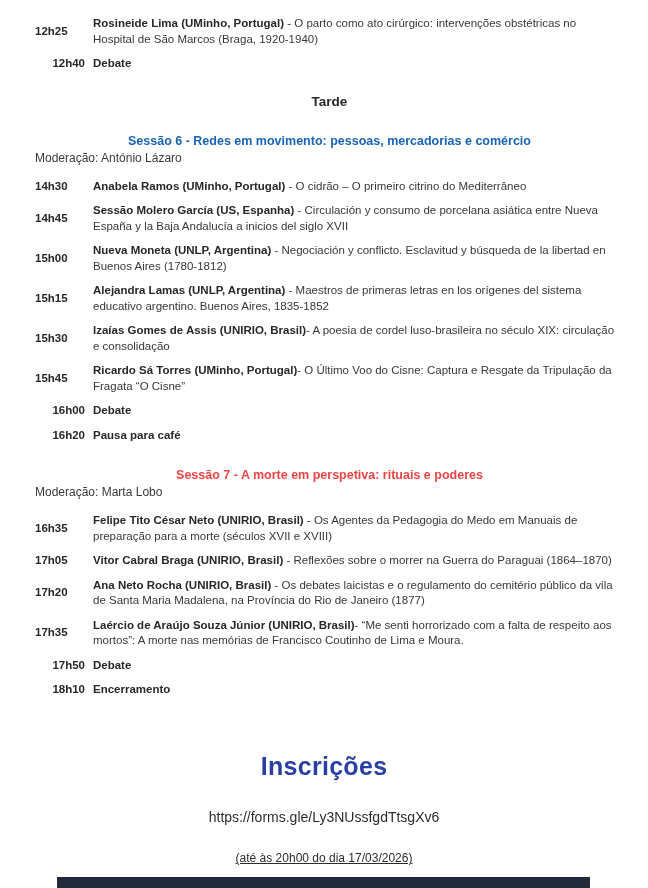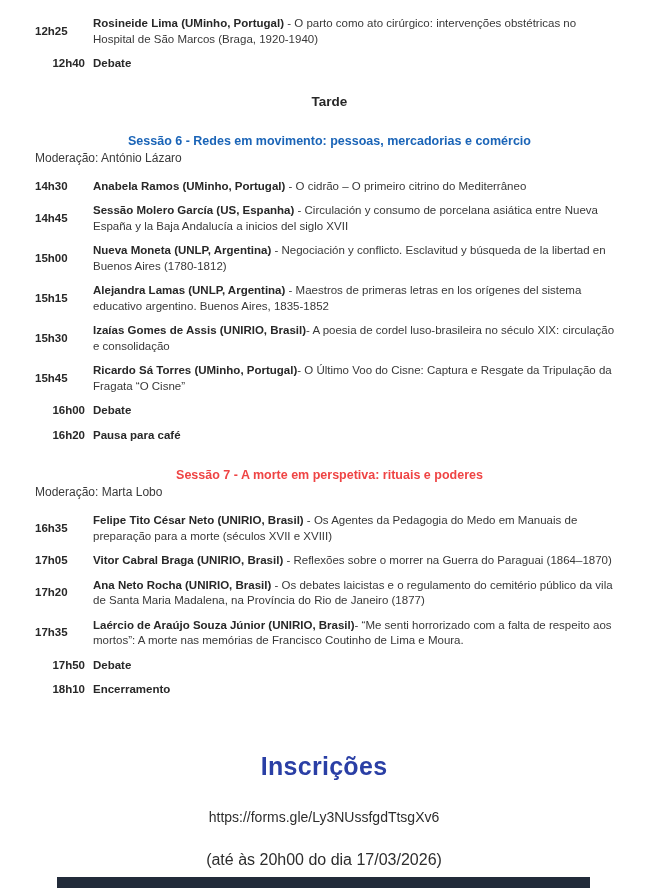--- a/index.html
+++ b/index.html
@@ -51,23 +51,24 @@
     font-weight: bold;
     letter-spacing: 0.3px;
     margin: 0 0 28px 0;
   }
   .inscriptions-url {
     font-size: 14px;
     color: #2d2d2d;
     margin: 0 0 26px 0;
   }
   .inscriptions-deadline {
-    font-size: 16px;
+    font-size: 12px;
     color: #2d2d2d;
     margin: 0;
+    text-decoration: underline;
   }
   .footer-bar {
     position: absolute;
     left: 57px;
     right: 58px;
     bottom: 0;
     height: 11px;
   }
 </style>
 </head>

